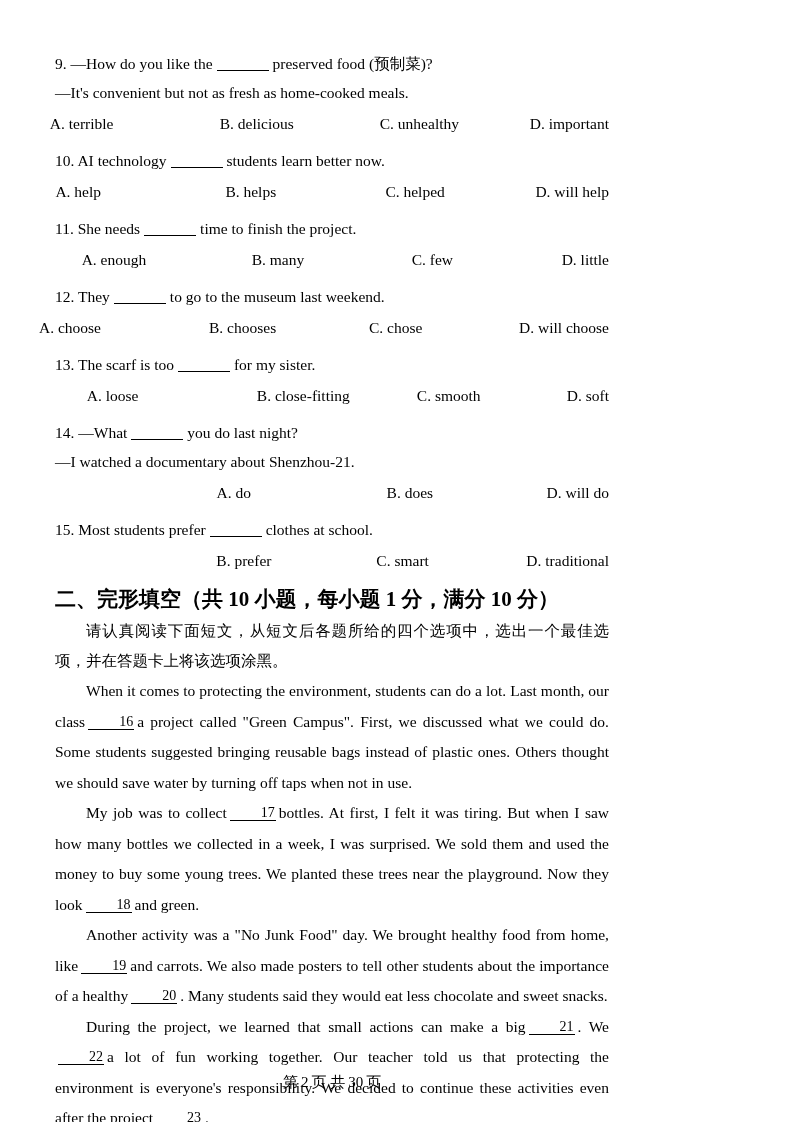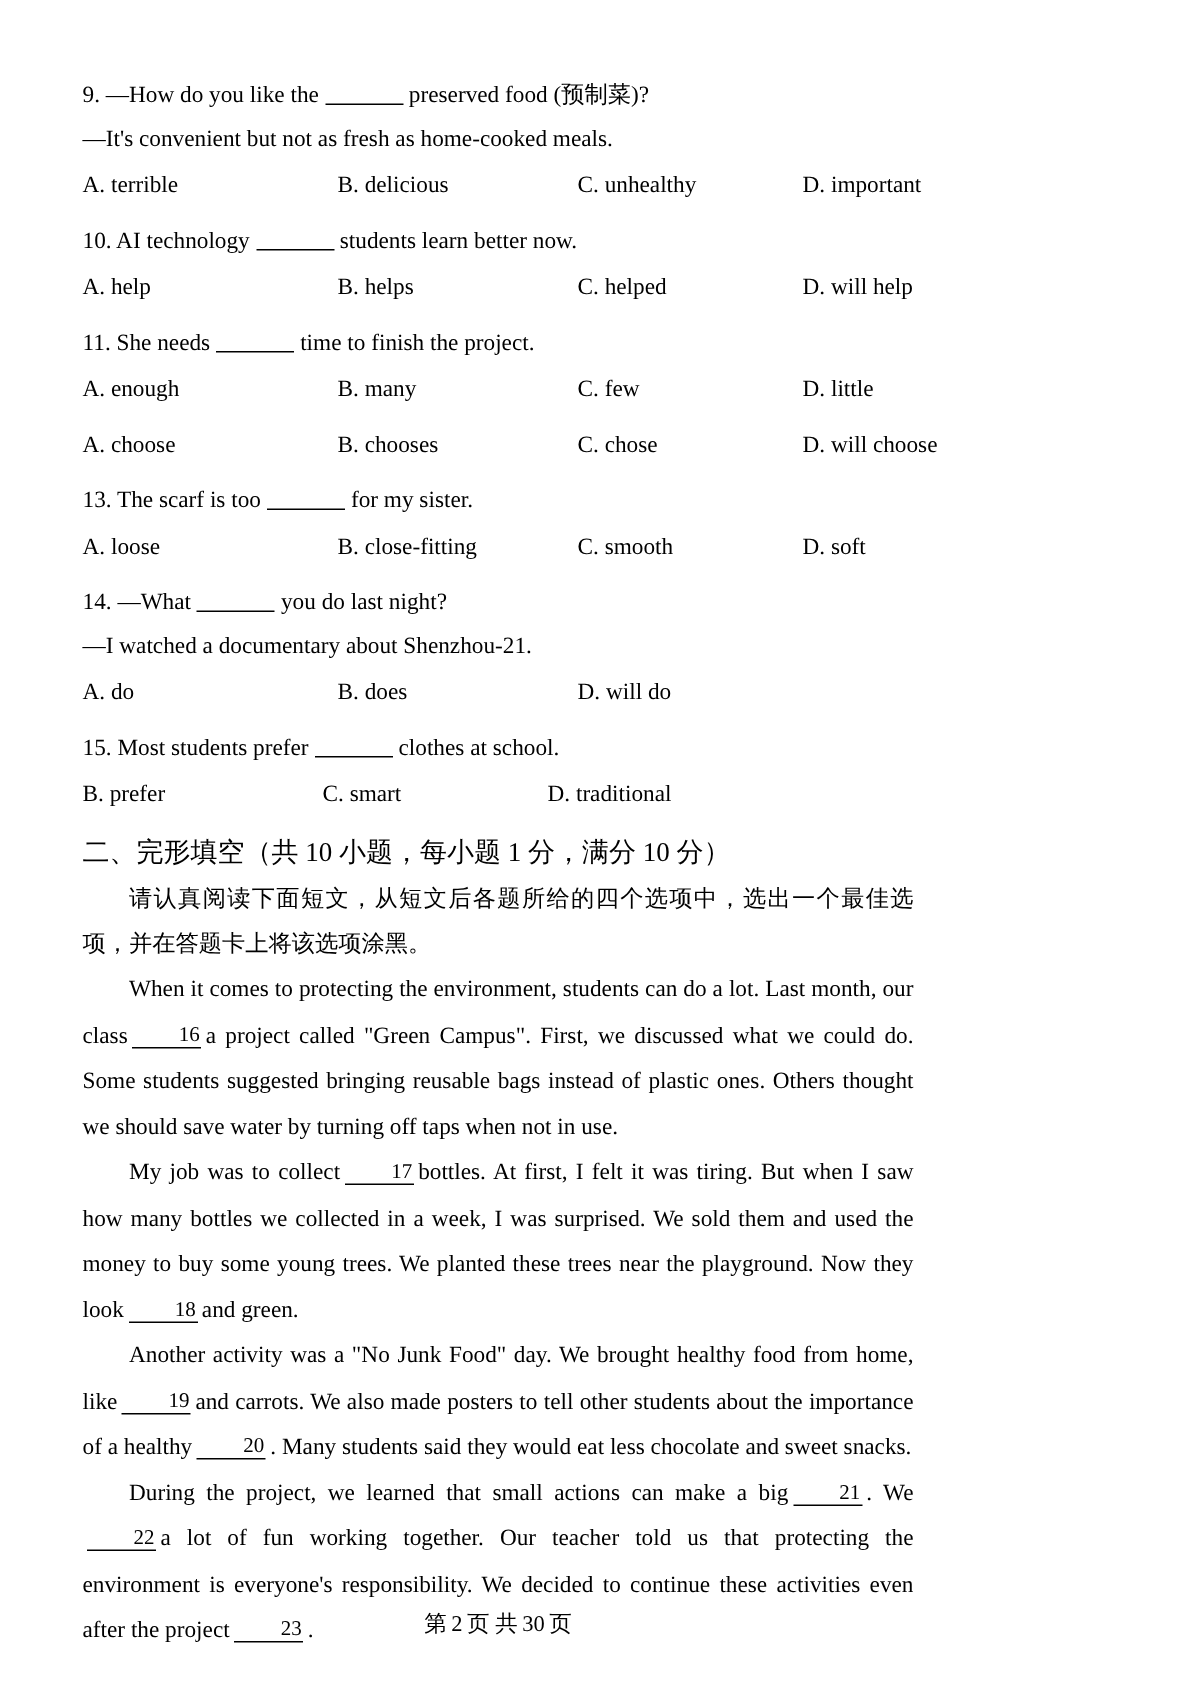--- a/index.html
+++ b/index.html
@@ -40,32 +40,33 @@
     width: 52px;
     height: 15px;
     vertical-align: -2px;
     margin: 0 4px;
   }
   .options {
     display: flex;
     font-size: 15.5px;
     line-height: 31px;
     width: 100%;
+    justify-content: flex-end;
   }
   .options .opt {
     flex: 0 0 auto;
   }
   .opt-a { width: 170px; }
   .opt-b { width: 160px; }
   .opt-c { width: 150px; }
   .opt-d { width: auto; }
 
   .section-title {
-    font-size: 18px;
-    font-weight: normal;
+    font-size: 21px;
+    font-weight: bold;
     line-height: 30px;
     margin-top: 8px;
     margin-bottom: 2px;
   }
   .instr {
     font-size: 15.5px;
     line-height: 30px;
     text-indent: 2em;
     text-align: justify;
     text-justify: inter-ideograph;
@@ -136,20 +137,23 @@
     </div>
     <div class="options">
       <span class="opt opt-a">A. enough</span>
       <span class="opt opt-b">B. many</span>
       <span class="opt opt-c">C. few</span>
       <span class="opt opt-d">D. little</span>
     </div>
   </div>
 
   <div class="q-block">
+    <div class="q-stem">
+      <span>12. They</span><span class="blank"></span><span>to go to the museum last weekend.</span>
+    </div>
     <div class="options">
       <span class="opt opt-a">A. choose</span>
       <span class="opt opt-b">B. chooses</span>
       <span class="opt opt-c">C. chose</span>
       <span class="opt opt-d">D. will choose</span>
     </div>
   </div>
 
   <div class="q-block">
     <div class="q-stem">

